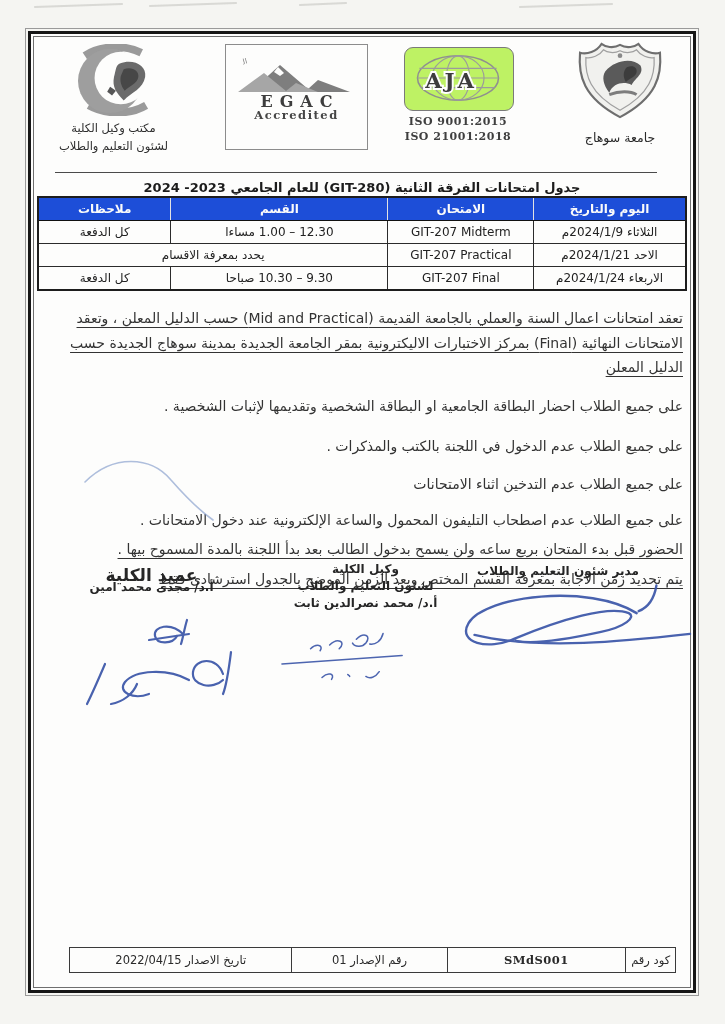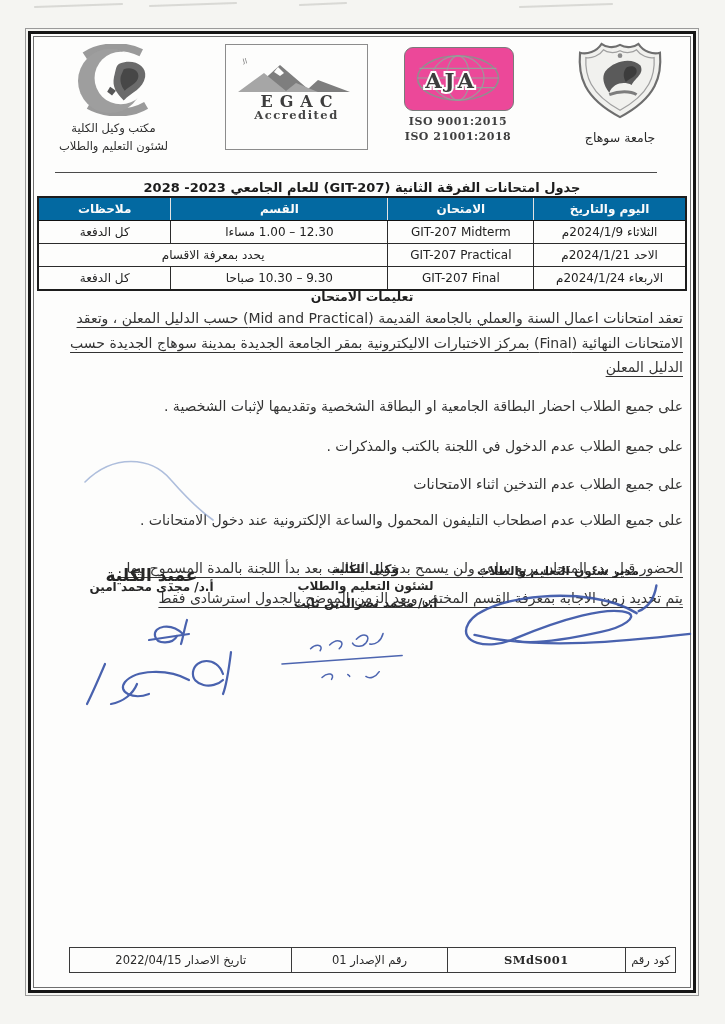--- a/index.html
+++ b/index.html
@@ -16,21 +16,21 @@
   .egac-name{font-family:"DejaVu Serif",serif;font-weight:bold;font-size:16px;letter-spacing:7px;color:#3d3d3d;text-indent:7px;}
   .egac-accredited{font-family:"DejaVu Serif",serif;font-weight:bold;font-size:11.5px;letter-spacing:1.5px;color:#454545;}
   .egac-lines{font-family:"DejaVu Serif",serif;font-weight:bold;font-size:8px;line-height:1.22;color:#4c4c4c;letter-spacing:.4px;}
   
   .aja-iso{font-family:"DejaVu Serif",serif;font-weight:bold;font-size:11px;line-height:1.35;color:#3f3f3f;letter-spacing:.5px;}
   
   .separator{border-top:1.5px solid #4a4a4a;}
   .doc-title{font-size:13px;font-weight:bold;color:#1c1c1c;}
   
   table.sched{border-collapse:collapse;width:100%;table-layout:fixed;border:2px solid #1d1d1d;}
-  table.sched th{background:#0369a1;color:#fafafa;font-size:12px;font-weight:bold;padding:2px 4px;height:18px;border-bottom:1.5px solid #111;}
+  table.sched th{background:#1d4ed8;color:#fafafa;font-size:12px;font-weight:bold;padding:2px 4px;height:18px;border-bottom:1.5px solid #111;}
   table.sched th + th{border-right:1.5px solid #e3e3e3;}
   table.sched td{border:1px solid #2b2b2b;font-size:12px;padding:1px 6px;height:20px;text-align:center;color:#222;}
   td.day{text-align:right;}
   
   .instr-head{font-size:12.5px;font-weight:bold;color:#1e1e1e;}
   .instr-item{font-size:14px;line-height:1.75;text-align:right;color:#333;}
   .u{text-decoration:underline;text-underline-offset:4px;text-decoration-thickness:1px;}
   
   .sig-title{font-size:12px;font-weight:bold;color:#262626;line-height:1.45;}
   .sig-name{font-size:12px;font-weight:bold;color:#262626;}
@@ -73,21 +73,21 @@
     <svg class="abs" style="left:8px;top:16px;" width="125" height="32" viewBox="0 0 125 32">
       <polygon points="16,31 46,4 74,28 84,19 116,31" fill="#7e7e7e"></polygon>
       <polygon points="4,31 30,12 52,30 62,22 84,31" fill="#a6a6a6"></polygon>
       <polygon points="44,6 50,12 46,15 40,11" fill="#fdfdfc"></polygon>
     </svg>
     <div class="abs center egac-name" style="left:0;top:47px;width:100%;">EGAC</div>
     <div class="abs center egac-accredited" style="left:0;top:63px;width:100%;">Accredited</div>
   </div>
 
   <div class="abs" style="left:361px;top:13px;width:132px;">
-    <div class="abs" style="left:12px;top:0;width:108px;height:62px;border:1.5px solid #7a7a7a;border-radius:9px;background:#ec4899;">
+    <div class="abs" style="left:12px;top:0;width:108px;height:62px;border:1.5px solid #7a7a7a;border-radius:9px;background:#bef264;">
       <svg class="abs" style="left:4px;top:3px;" width="98" height="54" viewBox="0 0 100 56">
         <ellipse cx="50" cy="28" rx="42" ry="23" fill="none" stroke="#8f8f8f" stroke-width="1.6"></ellipse>
         <ellipse cx="50" cy="28" rx="27" ry="23" fill="none" stroke="#9b9b9b" stroke-width="1.2"></ellipse>
         <ellipse cx="50" cy="28" rx="12" ry="23" fill="none" stroke="#9b9b9b" stroke-width="1.2"></ellipse>
         <path d="M10 18 H90 M8 28 H92 M12 38 H88" stroke="#9b9b9b" stroke-width="1.2" fill="none"></path>
         <text x="16" y="38" font-family="DejaVu Serif,serif" font-weight="bold" font-size="22" letter-spacing="3" fill="#3d3d3d" stroke="#fdfdfc" stroke-width="4" paint-order="stroke">AJA</text>
       </svg>
     </div>
     <div class="abs center aja-iso" style="left:0;top:68px;width:132px;">
       <div>ISO 9001:2015</div>
@@ -99,21 +99,21 @@
     <path d="M45,3 C52,7 60,5 64,2 C69,10 79,13 86,11 C88,34 83,57 45,77 C7,57 2,34 4,11 C11,13 21,10 26,2 C30,5 38,7 45,3 Z" fill="#f1f1ee" stroke="#6e6e6e" stroke-width="2.2"></path>
     <path d="M45,9 C51,12 58,11 62,8 C66,14 74,17 80,16 C81,34 76,53 45,70 C14,53 9,34 10,16 C16,17 24,14 28,8 C32,11 39,12 45,9 Z" fill="none" stroke="#a0a0a0" stroke-width="1.3"></path>
     <circle cx="45" cy="14" r="2.4" fill="#8a8a8a"></circle>
     <path d="M30,30 C40,18 58,16 66,24 C70,33 61,36 57,44 C49,40 38,42 34,52 C28,44 26,36 30,30 Z" fill="#5a5a5a"></path>
     <path d="M52,26 C58,23 63,26 62,31 C61,36 55,37 51,41 C48,36 48,30 52,26 Z" fill="#3c3c3c"></path>
     <path d="M34,54 C44,50 56,50 62,54" stroke="#7c7c7c" stroke-width="3" fill="none"></path>
   </svg>
   <div class="abs rtl center uni-caption" style="left:534px;top:96px;width:110px;">جامعة سوهاج</div>
 
   <div class="abs separator" style="left:24px;right:36px;top:138px;"></div>
-  <div class="abs rtl center doc-title" style="left:0;top:146px;width:100%;">جدول امتحانات الفرقة الثانية (GIT-207) للعام الجامعي 2023- 2028</div>
+  <div class="abs rtl center doc-title" style="left:0;top:146px;width:100%;">جدول امتحانات الفرقة الثانية (GIT-280) للعام الجامعي 2023- 2024</div>
 
   <div class="abs" style="left:6px;right:6px;top:162px;">
     <table class="sched" dir="rtl">
       <colgroup>
           <col style="width:23.5%">
           <col style="width:22.5%">
           <col style="width:33.5%">
           <col style="width:20.5%">
         </colgroup>
       <tbody>
@@ -137,27 +137,26 @@
       <tr>
         <td class="day">الاربعاء 2024/1/24م</td>
         <td>GIT-207 Final</td>
         <td>9.30 – 10.30 صباحا</td>
         <td>كل الدفعة</td>
       </tr>
     </tbody>
       </table>
   </div>
 
-  <div class="abs rtl center instr-head" style="left:0;top:255px;width:100%;">تعليمات الامتحان</div>
   <div class="abs rtl" style="left:10px;right:10px;top:272px;">
     <div class="instr-item u" style="margin-bottom:14px;">تعقد امتحانات اعمال السنة والعملي بالجامعة القديمة (Mid and Practical) حسب الدليل المعلن ، وتعقد الامتحانات النهائية  (Final) بمركز الاختبارات الاليكترونية بمقر الجامعة الجديدة بمدينة سوهاج الجديدة حسب الدليل المعلن</div>
     <div class="instr-item" style="margin-bottom:16px;">على جميع الطلاب احضار البطاقة الجامعية او البطاقة الشخصية وتقديمها لإثبات الشخصية .</div>
     <div class="instr-item" style="margin-bottom:13px;">على جميع الطلاب عدم الدخول في اللجنة بالكتب والمذكرات .</div>
     <div class="instr-item" style="margin-bottom:12px;">على جميع الطلاب عدم التدخين اثناء الامتحانات</div>
-    <div class="instr-item" style="margin-bottom:23px;">على جميع الطلاب عدم اصطحاب التليفون المحمول والساعة الإلكترونية عند دخول الامتحانات .</div>
+    <div class="instr-item" style="margin-bottom:4px;">على جميع الطلاب عدم اصطحاب التليفون المحمول والساعة الإلكترونية عند دخول الامتحانات .</div>
     <div class="instr-item u" style="margin-bottom:6px;">الحضور قبل بدء المتحان بربع ساعه ولن يسمح بدخول الطالب بعد بدأ اللجنة بالمدة المسموح بيها .</div>
     <div class="instr-item u">يتم تحديد زمن الاجابة بمعرفة القسم المختص ويعد الزمن الموضح بالجدول استرشادى فقط</div>
   </div>
 
   <svg class="abs" style="left:42px;top:412px;" width="165" height="92" viewBox="0 0 165 92">
     <path d="M12 36 C40 8, 78 10, 98 34 C112 50, 126 64, 140 74" stroke="#8ba3cf" stroke-width="1.6" fill="none" opacity="0.7" stroke-linecap="round"></path>
   </svg>
 
   <div class="abs rtl center sig-title" style="left:402px;top:529px;width:250px;">مدير شئون التعليم والطلاب</div>
   <svg class="abs" style="left:400px;top:543px;" width="262" height="95" viewBox="0 0 265 95">

